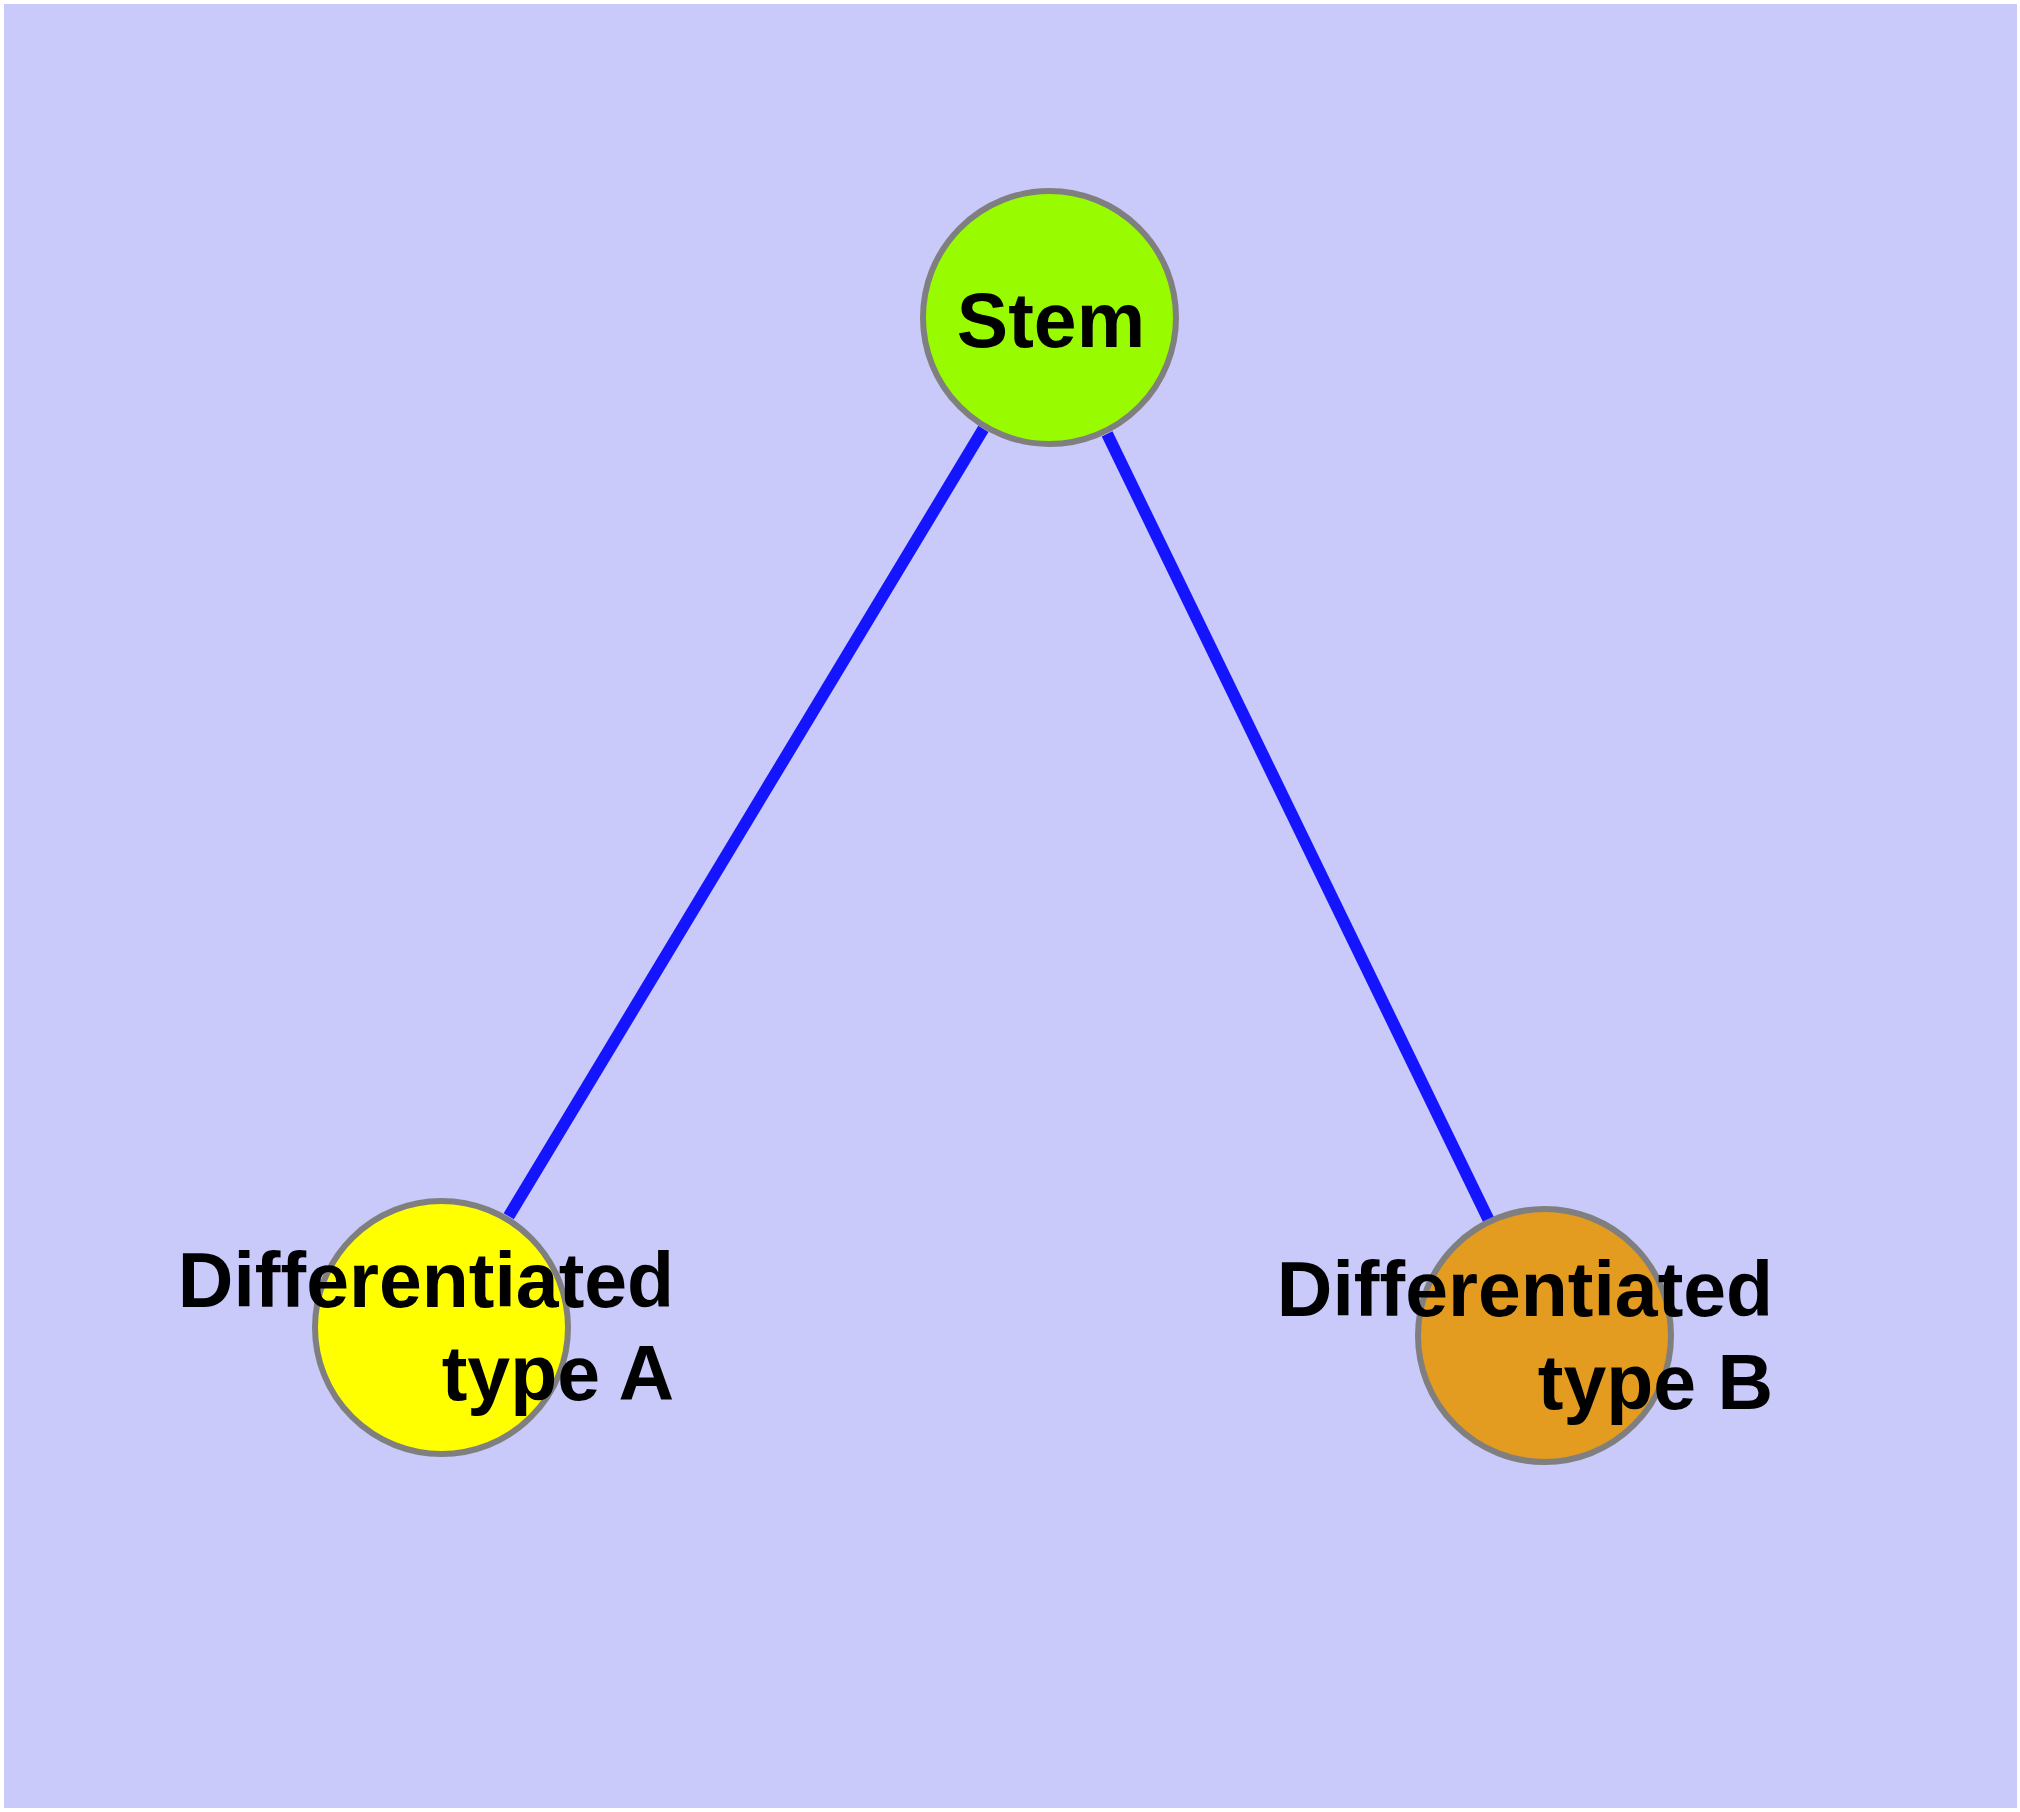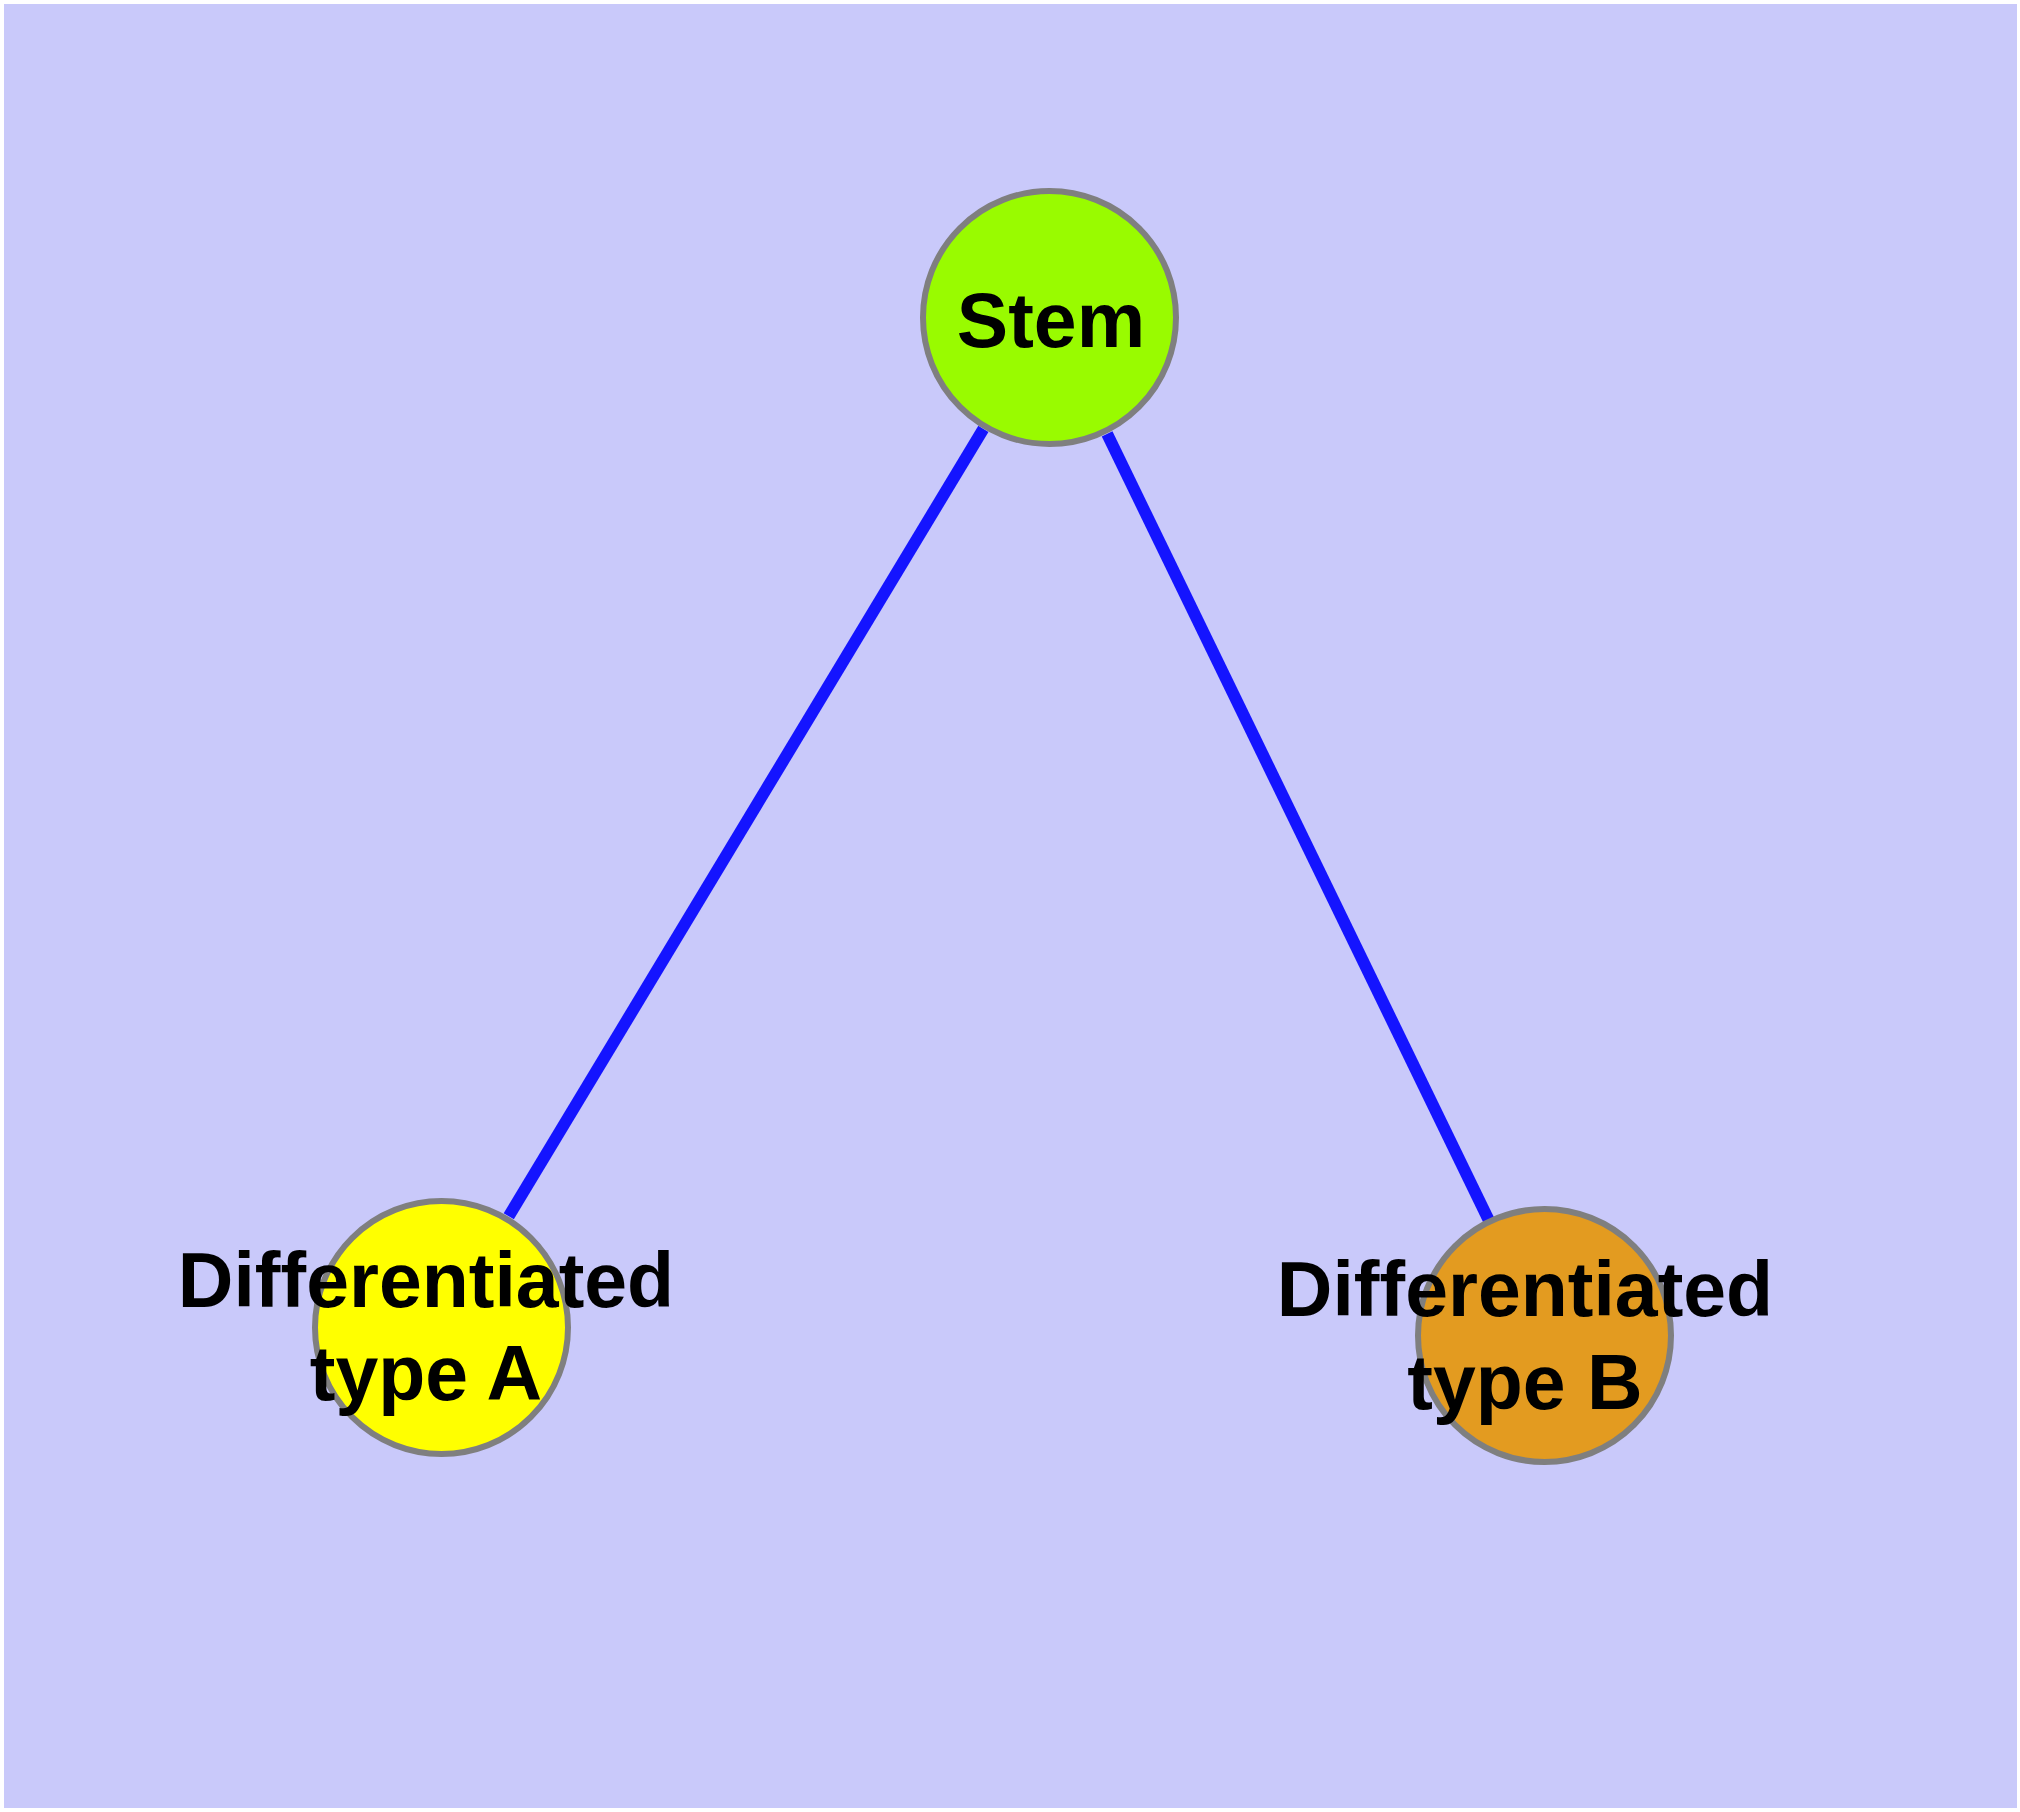--- a/index.html
+++ b/index.html
@@ -47,21 +47,21 @@
   .circle.stem   { left: 920px; top: 188px;  background: #99FB00; }
   .circle.type-a { left: 312px;  top: 1198px; background: #FFFF00; }
   .circle.type-b { left: 1415px; top: 1206px; background: #E39B20; }
   .label {
     position: absolute;
     transform: translate(-50%, -50%);
     font-weight: bold;
     font-size: 77px;
     line-height: 93px;
     color: #000000;
-    text-align: center;
+    text-align: right;
     white-space: pre-line;
     z-index: 3;
   }
   .label.stem-label { left: 1051px; top: 320px; }
   .label.a-label    { left: 426px;  top: 1327px; }
   .label.b-label    { left: 1525px; top: 1336px; }
 </style>
 </head>
 <body>
 

